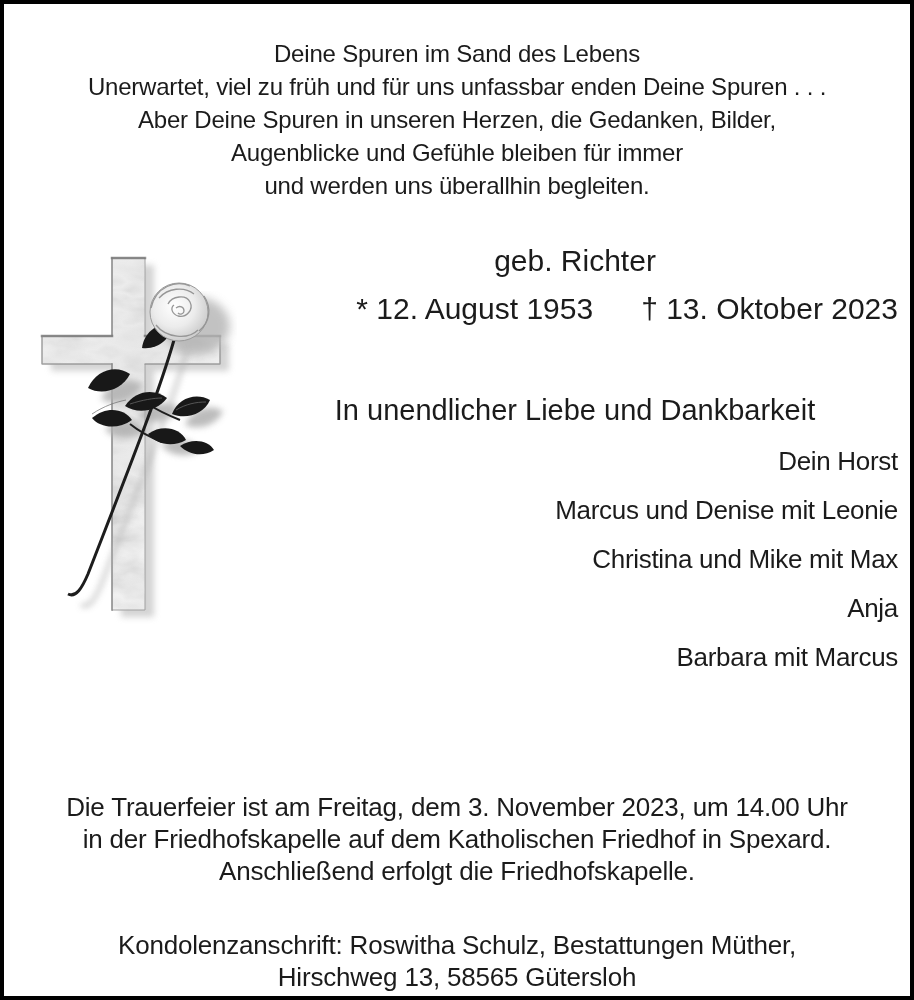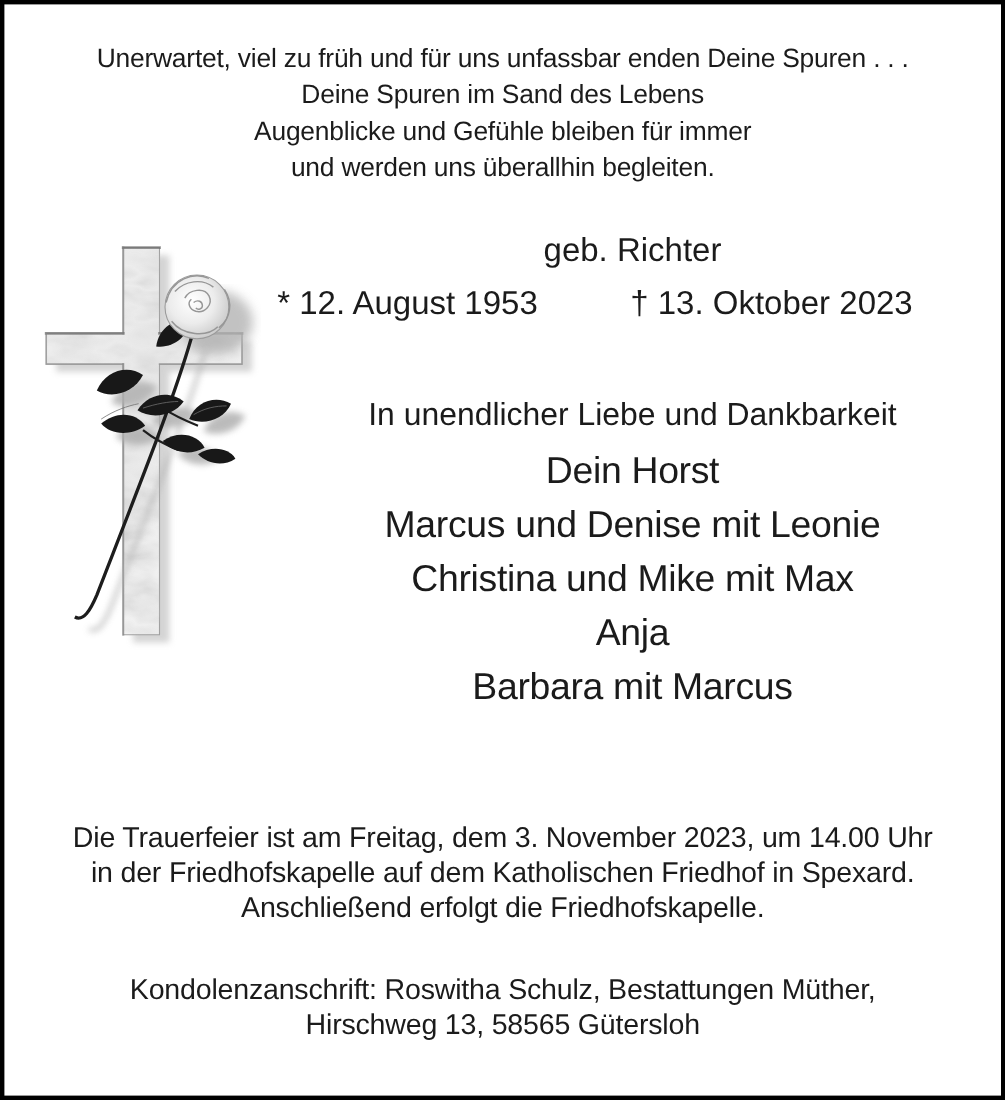--- a/index.html
+++ b/index.html
@@ -49,61 +49,63 @@
     white-space: nowrap;
   }
   .maiden {
     margin-top: 4px;
     font-size: 30px;
     line-height: 30px;
   }
   .dates {
     margin-top: 18px;
     display: flex;
-    justify-content: flex-start;
-    gap: 84px;
+    justify-content: flex-end;
+    gap: 48px;
     font-size: 30px;
     line-height: 30px;
     white-space: nowrap;
   }
   .tribute {
     margin-top: 72px;
     font-size: 29px;
     line-height: 29px;
   }
   .mourners { margin-top: 12px; }
   .mourner {
-    font-size: 34px;
+    font-size: 26px;
     line-height: 49px;
     letter-spacing: -0.3px;
     white-space: nowrap;
+    text-align: right;
   }
 
   
   .funeral {
-    margin-top: 32px;
+    margin-top: 45px;
     font-size: 26px;
     line-height: 32px;
     letter-spacing: -0.2px;
   }
   .condolence {
     margin-top: 42px;
     font-size: 26px;
     line-height: 32px;
     letter-spacing: -0.2px;
   }
 </style>
 </head>
 <body>
 
 <div class="page">
 
   <div class="poem center">
+    <div>Deine Spuren im Sand des Lebens</div>
     <div>Unerwartet, viel zu früh und für uns unfassbar enden Deine Spuren . . .</div>
-    <div>Deine Spuren im Sand des Lebens</div>
+    <div>Aber Deine Spuren in unseren Herzen, die Gedanken, Bilder,</div>
     <div>Augenblicke und Gefühle bleiben für immer</div>
     <div>und werden uns überallhin begleiten.</div>
   </div>
 
   <div class="main">
 
     <div class="art">
       <svg width="218" height="470" viewBox="0 0 218 470" xmlns="http://www.w3.org/2000/svg">
         <defs>
           <radialGradient id="roseG" cx="42%" cy="40%" r="65%">

